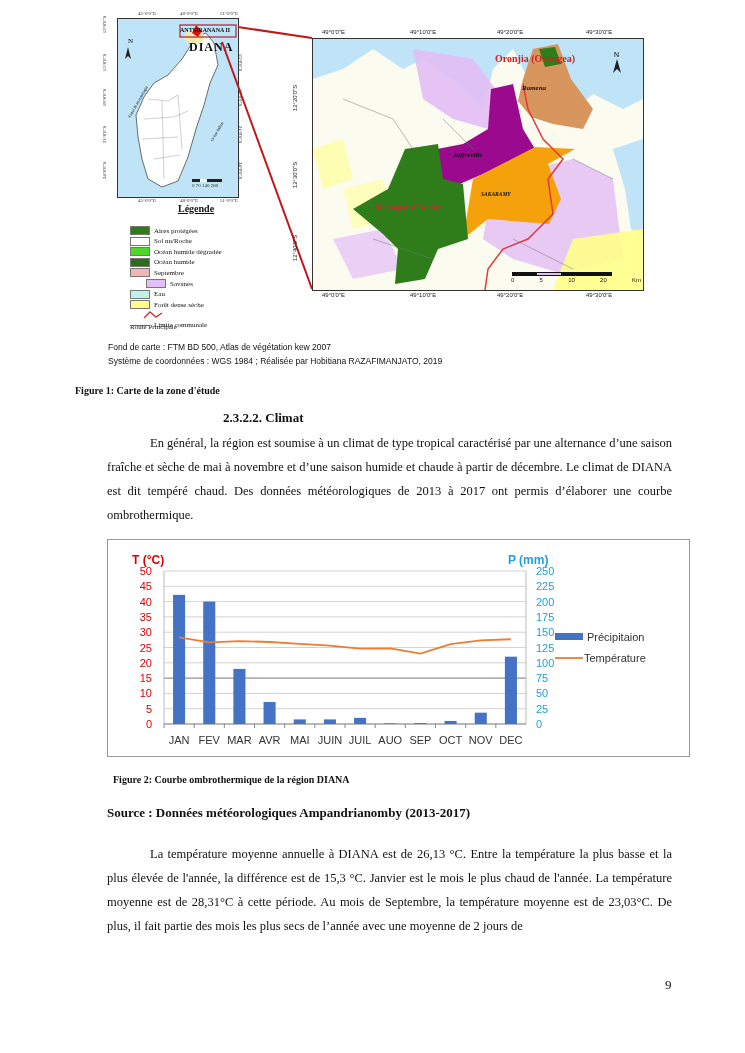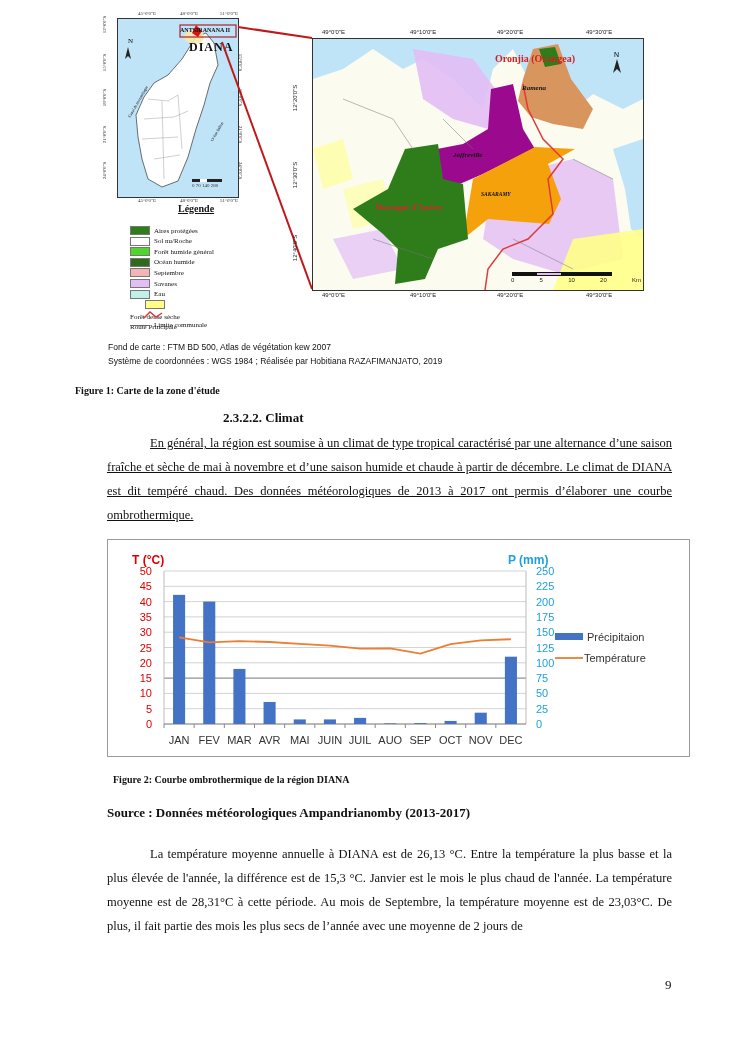--- a/index.html
+++ b/index.html
@@ -137,39 +137,39 @@
     <div class="leg-item" style="top: 226px;">
       <span class="leg-sw" style="background: rgb(46, 125, 26);"></span>
       <span>Aires protégées</span>
     </div>
     <div class="leg-item" style="top: 236.6px;">
       <span class="leg-sw" style="background: rgb(255, 255, 255);"></span>
       <span>Sol nu/Roche</span>
     </div>
     <div class="leg-item" style="top: 247.2px;">
       <span class="leg-sw" style="background: rgb(79, 214, 42);"></span>
-      <span>Forêt humide général</span>
+      <span>Océan humide dégradée</span>
     </div>
     <div class="leg-item" style="top: 257.8px;">
       <span class="leg-sw" style="background: rgb(47, 107, 28);"></span>
       <span>Océan humide</span>
     </div>
     <div class="leg-item" style="top: 268.4px;">
       <span class="leg-sw" style="background: rgb(242, 181, 181);"></span>
       <span>Septembre</span>
     </div>
-    <div class="leg-item" style="top: 279px;">
+    <div class="leg-item" style="top: 279px; margin-left: 16px;">
       <span class="leg-sw" style="background: rgb(227, 189, 245);"></span>
       <span>Savanes</span>
     </div>
     <div class="leg-item" style="top: 289.6px;">
       <span class="leg-sw" style="background: rgb(191, 240, 234);"></span>
       <span>Eau</span>
     </div>
-    <div class="leg-item" style="top: 300.2px; flex-direction: column;">
+    <div class="leg-item" style="top: 300.2px;">
       <span class="leg-sw" style="background: rgb(255, 255, 136);"></span>
       <span>Forêt dense sèche</span>
     </div>
     <div class="leg-item" style="top: 310.8px; flex-direction: column;">
       <svg width="20" height="8">
         <path d="M1 7 L7 1 L13 6 L19 2" fill="none" stroke="#d43a3a" stroke-width="1.5"></path>
       </svg>
       <span>Route Principale</span>
     </div>
     <div class="leg-item" style="top: 321.4px;">
@@ -177,21 +177,21 @@
       <span>Limite communale</span>
     </div>
   </div>
 
 <div class="abs src-line" style="top:342px;">Fond de carte : FTM BD 500, Atlas de végétation kew 2007</div>
 <div class="abs src-line" style="top:356px;">Système de coordonnées : WGS 1984 ; Réalisée par Hobitiana RAZAFIMANJATO, 2019</div>
 
 <div class="abs caption" style="left:75px;top:385px;">Figure 1: Carte de la zone d'étude</div>
 
 <div class="abs" style="left:223px;top:410px;font-size:13px;font-weight:bold;">2.3.2.2. Climat</div>
-<div class="abs para" style="top:431px;text-decoration:underline;">
+<div class="abs para" style="top:431px;">
   <span class="first">En général, la région est soumise à un climat de type tropical caractérisé par une alternance d’une saison fraîche et sèche de mai à novembre et d’une saison humide et chaude à partir de décembre. Le climat de DIANA est dit tempéré chaud. Des données météorologiques de 2013 à 2017 ont permis d’élaborer une courbe ombrothermique.</span>
 </div>
 
 <div class="abs" id="chart-box">
   <svg id="chart-svg" width="581" height="216">
       <line x1="56" x2="418" y1="184" y2="184" stroke="#c8c8c8" stroke-width="0.8"></line>
       <text x="44" y="188" text-anchor="end" font-size="11" fill="#e00000" font-family="Liberation Sans, sans-serif">0</text>
       <line x1="56" x2="418" y1="168.7" y2="168.7" stroke="#c8c8c8" stroke-width="0.8"></line>
       <text x="44" y="172.7" text-anchor="end" font-size="11" fill="#e00000" font-family="Liberation Sans, sans-serif">5</text>
       <line x1="56" x2="418" y1="153.4" y2="153.4" stroke="#c8c8c8" stroke-width="0.8"></line>

